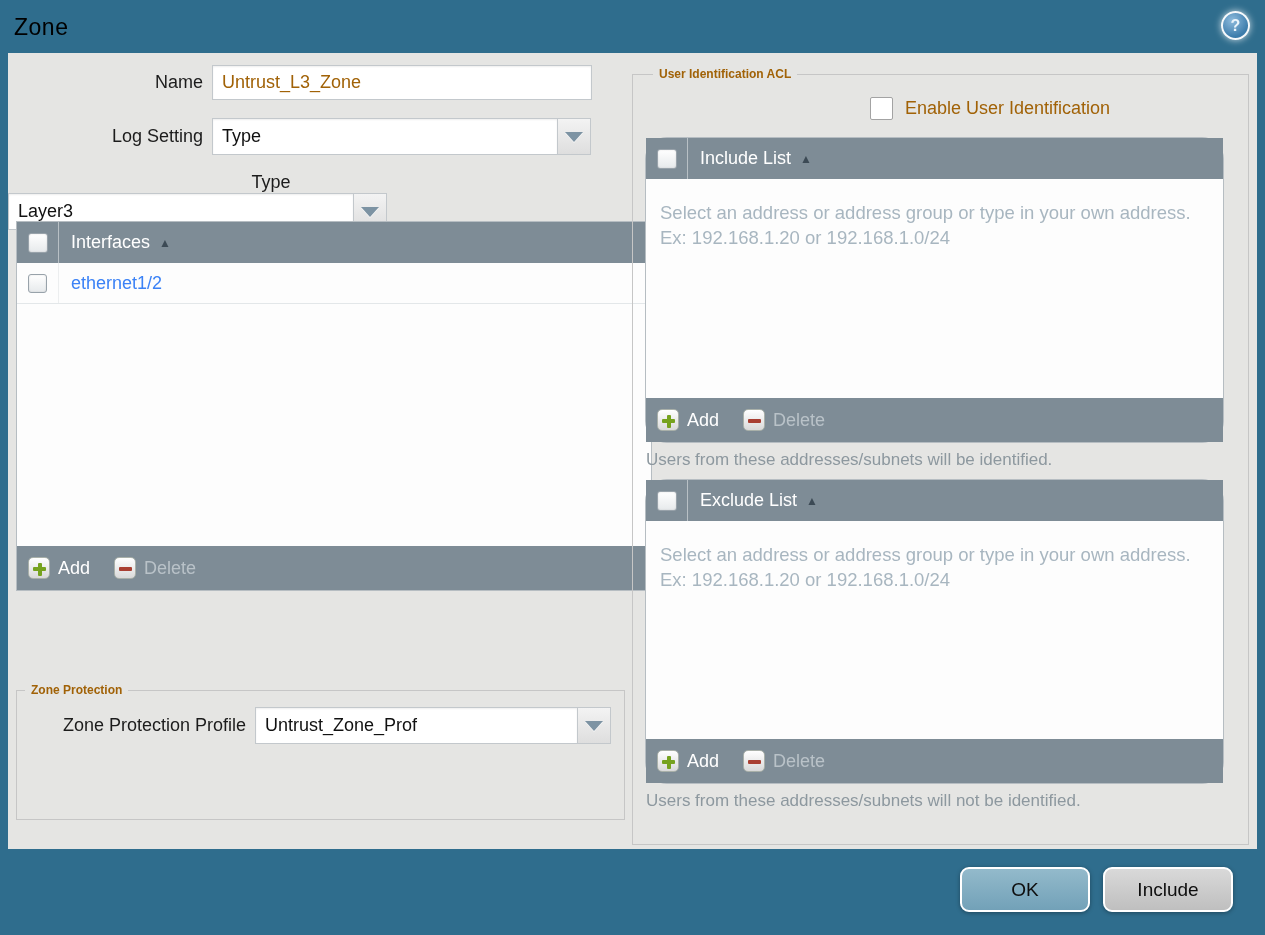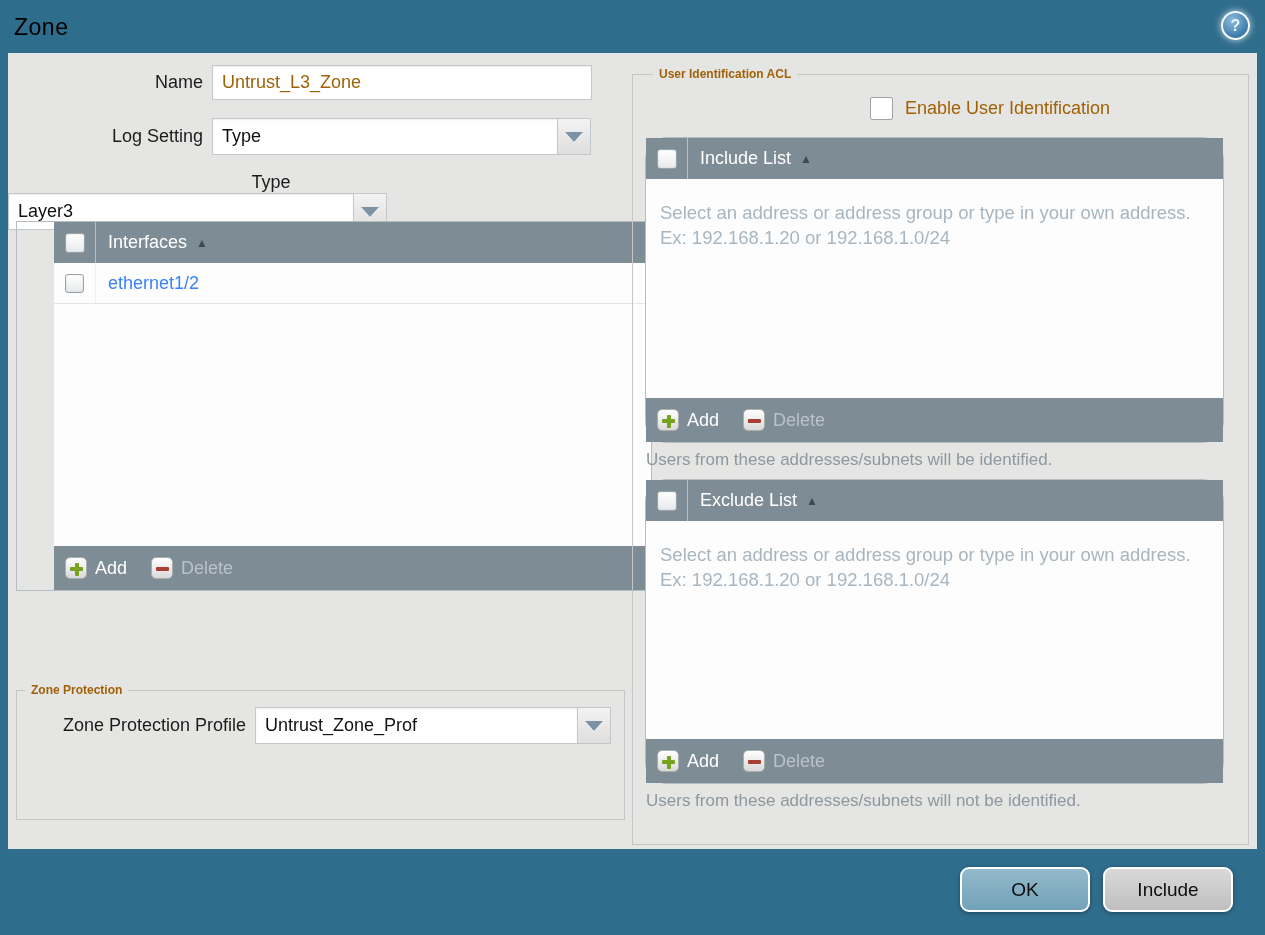--- a/index.html
+++ b/index.html
@@ -79,21 +79,21 @@
   .uid-fieldset { position:absolute; left:624px; top:14px; width:617px; height:778px; padding:0 12px; }
   .uid-enable { display:flex; align-items:center; gap:12px; margin-top:16px; margin-left:225px; }
   .listpanel { width:579px;border-radius:22px; }
   .inc-panel { margin-top:17px; }
   .listbody { height:219px; padding:22px 14px; }
   .placeholder { max-width:560px; font-size:18.5px; line-height:1.33; color:#A8B6C0; }
   .caption { font-size:17px; color:#8D989F; padding:7px 1px 0 1px; }
   .exc-panel { margin-top:9px; }
 
   
-  .if-table { position:absolute; left:8px; top:168px; width:636px;padding-left:37px; }
+  .if-table { position:absolute; left:8px; top:168px; width:636px; }
   .if-body { height:283px; }
 
   
   .btn { position:absolute; top:867px; width:130px; height:45px; border-radius:9px;
          border:2px solid #fff; box-shadow:0 1px 4px rgba(0,0,0,.35);
          display:flex; align-items:center; justify-content:center;
          font-size:19px; color:#0e0e0e; cursor:pointer; }
   .btn-ok { left:960px; background:linear-gradient(#93bacb,#72a1b8); }
   .btn-cancel { left:1103px; background:linear-gradient(#d9d9d9,#bfbfbf); }
 </style>

